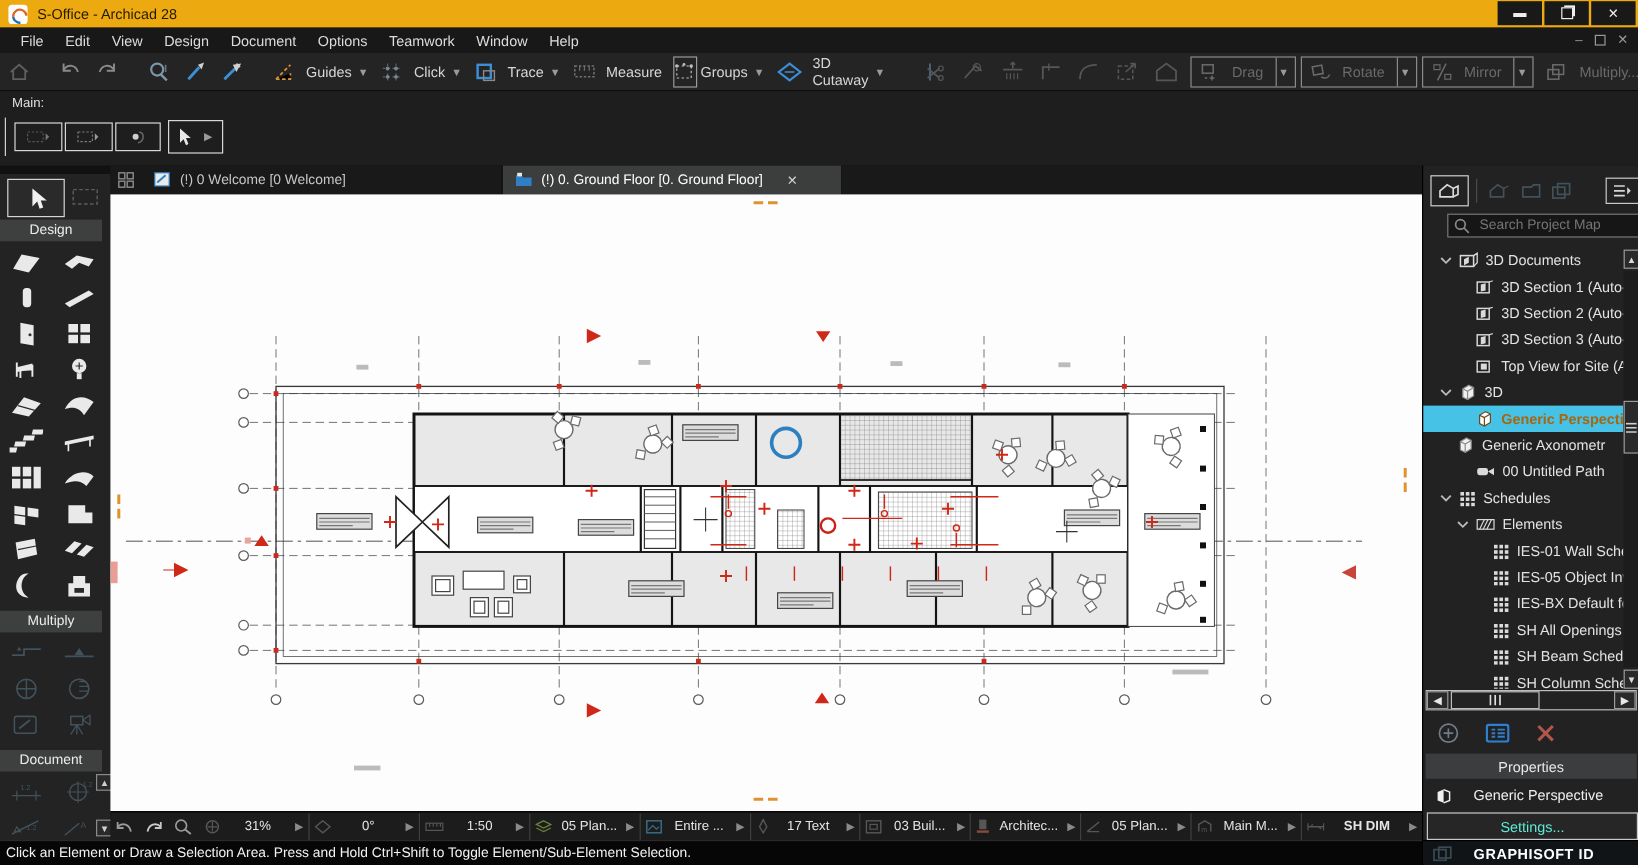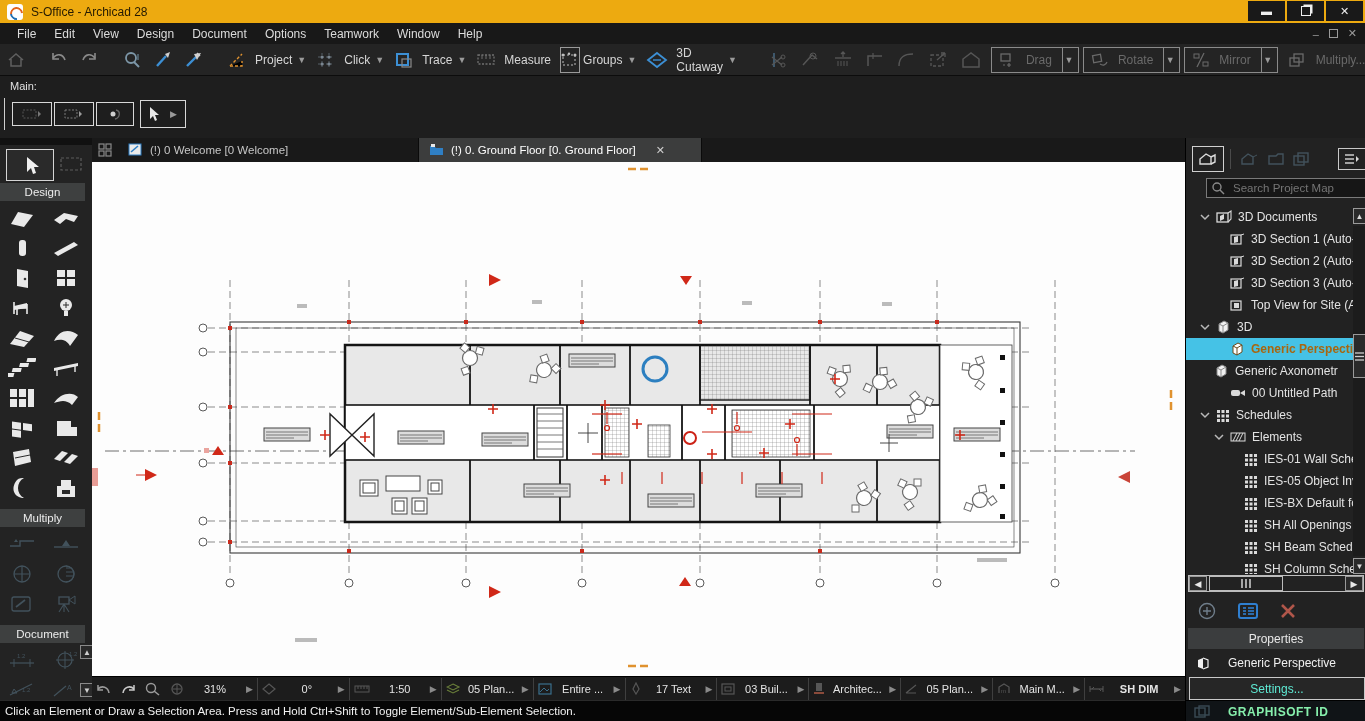--- a/index.html
+++ b/index.html
@@ -75,21 +75,21 @@
   .sbtn{border:1px solid #9a9a9a;background:#2a2a2a;color:#d8d8d8;display:flex;align-items:center;justify-content:center;font-size:8px}
   
   #hsb{position:absolute;left:2px;top:437px;width:176px;height:17px;border:1px solid #bdbdbd;display:flex;box-sizing:border-box}
   #hsb .cell{display:flex;align-items:center;justify-content:center;color:#e8e8e8;font-size:9px}
   
   #mapacts{position:absolute;left:0;top:460px;width:180px;height:26px;display:flex;align-items:center;gap:22px;padding-left:12px;box-sizing:border-box}
   #props-h{position:absolute;left:2px;top:490px;width:176px;height:21px;background:#3b3d3e;color:#e8e8e8;font-size:12px;display:flex;align-items:center;justify-content:center}
   #props-row{position:absolute;left:0;top:514px;width:180px;height:22px;display:flex;align-items:center;color:#f0f0f0;font-size:12px}
   #settingsbtn{position:absolute;left:3px;top:539px;width:174px;height:21px;border:1px solid #c9c9c9;color:#5eead4;font-size:12px;display:flex;align-items:center;justify-content:center;background:#262626}
   #gsid{position:absolute;left:0;top:562px;width:180px;height:21px;background:#101417;display:flex;align-items:center;border-top:1px solid #000}
-  #gsid .txt{color:#86efac;font-size:12px;font-weight:bold;letter-spacing:.5px;margin-left:18px}
+  #gsid .txt{color:#ffffff;font-size:12px;font-weight:bold;letter-spacing:.5px;margin-left:18px}
 
   
   #statusbar{left:92px;top:676px;width:1093px;height:24px;background:#1c1c1c;display:flex;align-items:center;border-top:1px solid #000;box-sizing:border-box}
   .seg{height:22px;display:flex;align-items:center;border-right:1px solid #3f3f3f;box-sizing:border-box;padding:0 4px}
   .seg .slabel{color:#e4e4e4;font-size:11px;flex:1;text-align:center}
   .seg .sarr{color:#8a8a8a;font-size:9px}
 
   
   #msgbar{left:0;top:700px;width:1185px;height:21px;background:#060606;color:#f2f2f2;font-size:11.5px;display:flex;align-items:center;padding-left:5px;box-sizing:border-box;border-top:1px solid #2a2a2a}
 </style>
@@ -166,21 +166,21 @@
         <line x1="14" y1="2" x2="17" y2="5" stroke="#cfcfcf" stroke-width="1.4"></line>
       </svg>
     </span>
   <div class="tsep"></div>
   <span class="i tico">
     <svg width="20" height="18">
         <path d="M3 15 L15 3" stroke="#e0922f" stroke-width="1.4" stroke-dasharray="3,2"></path>
         <path d="M3 15 L15 15 L15 10" stroke="#e0922f" stroke-width="1.4" stroke-dasharray="3,2"></path>
       </svg>
     </span>
-  <span class="tlabel">Project</span>
+  <span class="tlabel">Guides</span>
     <span class="caret">▼</span>
   <span class="i tico">
     <svg width="20" height="18">
         <g stroke="#566069" stroke-width="1" stroke-dasharray="2,2">
           <line x1="6" y1="2" x2="6" y2="16"></line>
           <line x1="13" y1="2" x2="13" y2="16"></line>
           <line x1="2" y1="6" x2="18" y2="6"></line>
           <line x1="2" y1="13" x2="18" y2="13"></line>
         </g>
         <g fill="#7a8691">

